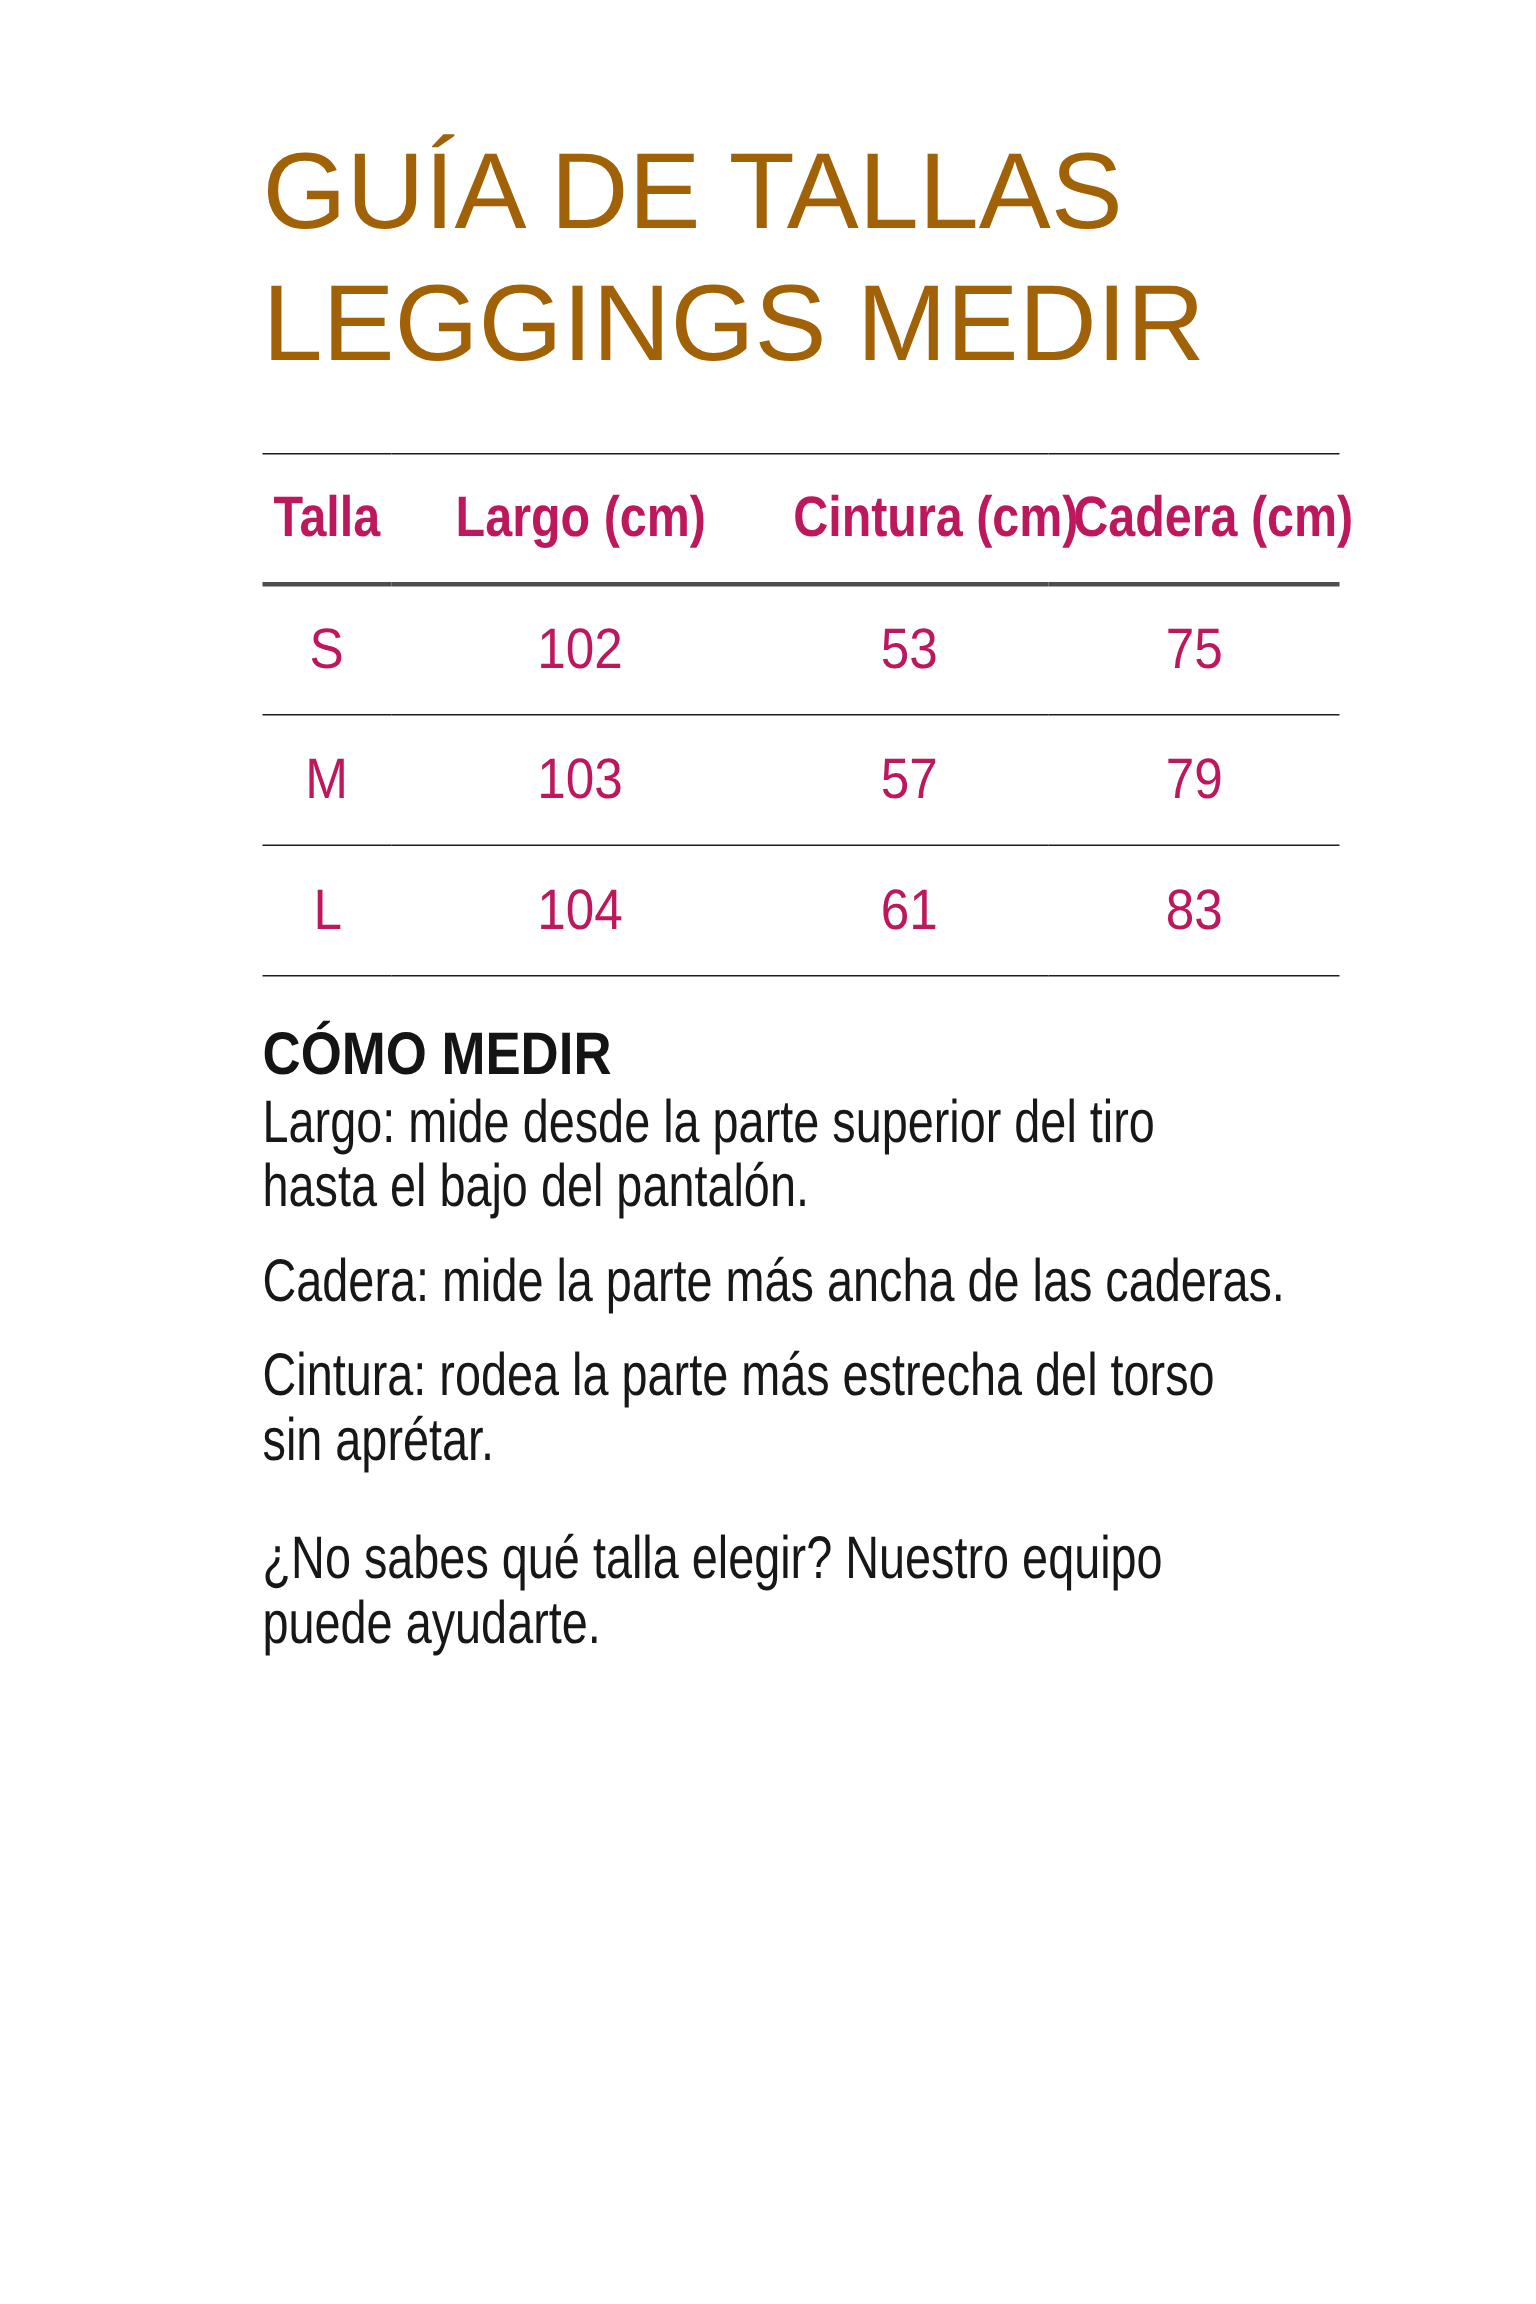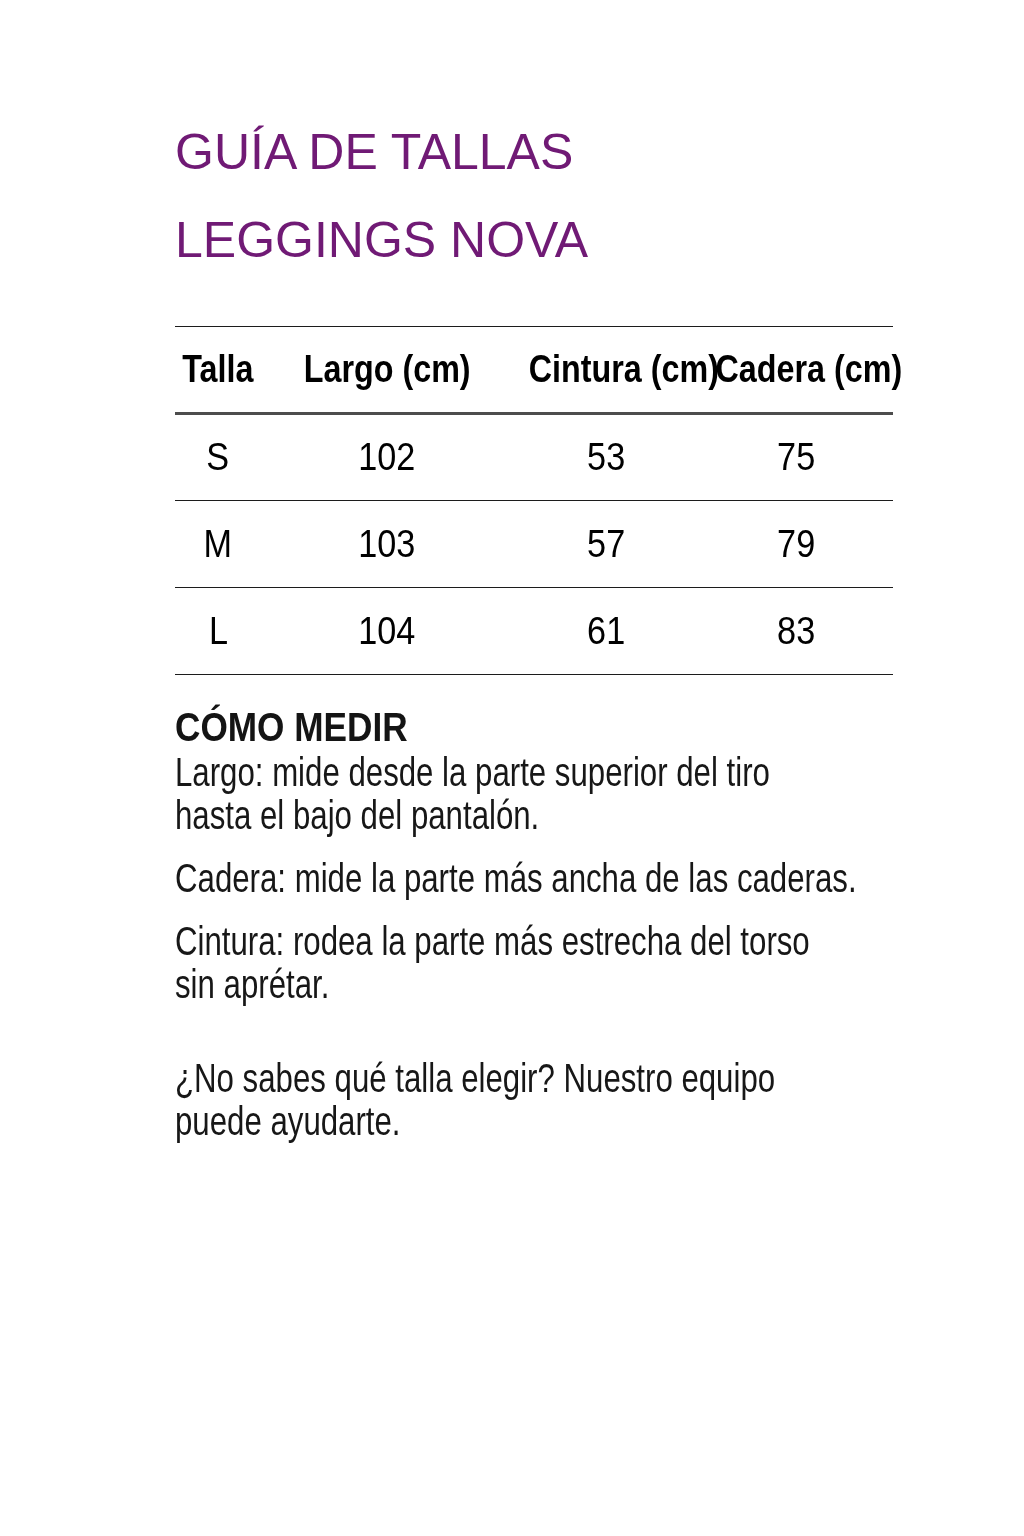--- a/index.html
+++ b/index.html
@@ -12,45 +12,45 @@
     color: #161616;
     overflow: hidden;
   }
   .content {
     position: absolute;
     left: 175px;
     top: 0;
     width: 718px;
   }
   .page-title {
-    margin: 108px 0 0 0;
-    font-size: 50px;
+    margin: 84px 0 0 0;
+    font-size: 72px;
     line-height: 88px;
     font-weight: 400;
     letter-spacing: 0px;
-    color: #701a75;
+    color: #a16207;
     white-space: nowrap;
   }
   table.size-table {
     margin-top: 42px;
     width: 718px;
     border-collapse: collapse;
     table-layout: fixed;
   }
   table.size-table col.c1 { width: 12%; }
   table.size-table col.c2 { width: 35%; }
   table.size-table col.c3 { width: 26%; }
   table.size-table col.c4 { width: 27%; }
   table.size-table tr { height: 87px; }
   table.size-table th, table.size-table td {
     padding: 0;
     text-align: center;
     vertical-align: middle;
     font-size: 38px;
-    color: #000000;
+    color: #be185d;
     white-space: nowrap;
     overflow: visible;
   }
   table.size-table thead tr {
     border-top: 1px solid #1c1c1c;
     border-bottom: 3px solid #4d4d4d;
   }
   table.size-table tbody tr {
     border-bottom: 1px solid #1c1c1c;
   }
@@ -73,37 +73,37 @@
     font-weight: 700;
     color: #141414;
     transform: scaleX(0.88);
     transform-origin: left center;
     white-space: nowrap;
   }
   .para {
     margin: 20px 0 0 0;
   }
   .para.first { margin-top: 0; }
-  .para.last  { margin-top: 51px; }
+  .para.last  { margin-top: 36px; }
   .para .line {
     font-size: 40px;
     line-height: 43px;
     font-weight: 400;
     color: #171717;
     transform: scaleX(0.78);
     transform-origin: left center;
     white-space: nowrap;
   }
 </style>
 </head>
 <body>
 
 <div class="content">
 
-  <h1 class="page-title"><span>GUÍA DE TALLAS</span><br><span>LEGGINGS NOVA</span></h1>
+  <h1 class="page-title"><span>GUÍA DE TALLAS</span><br><span>LEGGINGS MEDIR</span></h1>
 
   <table class="size-table">
     <colgroup>
       <col class="c1">
         <col class="c2">
         <col class="c3">
         <col class="c4">
     </colgroup>
     <thead>
       <tr>

